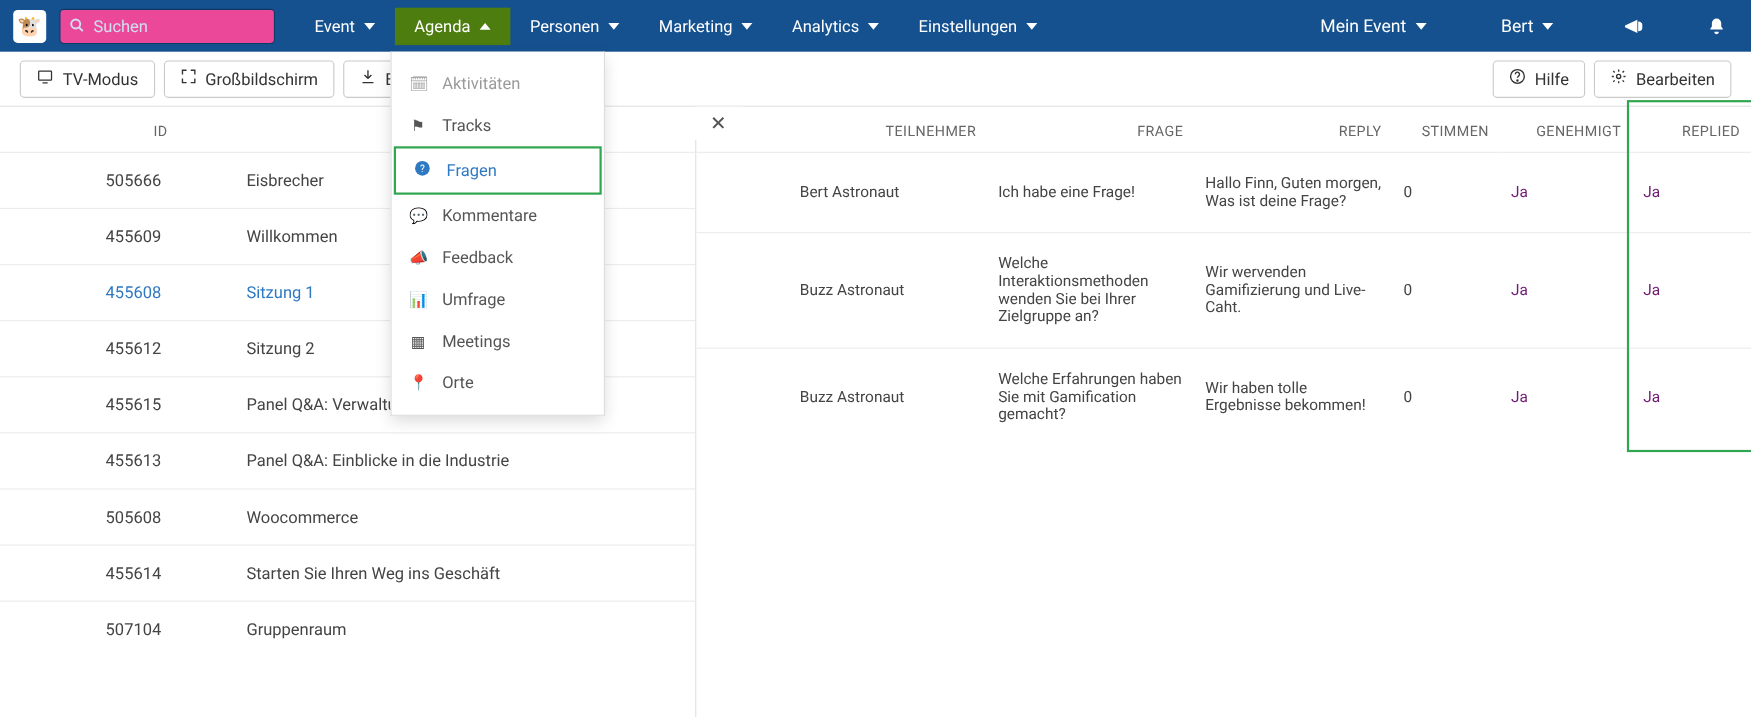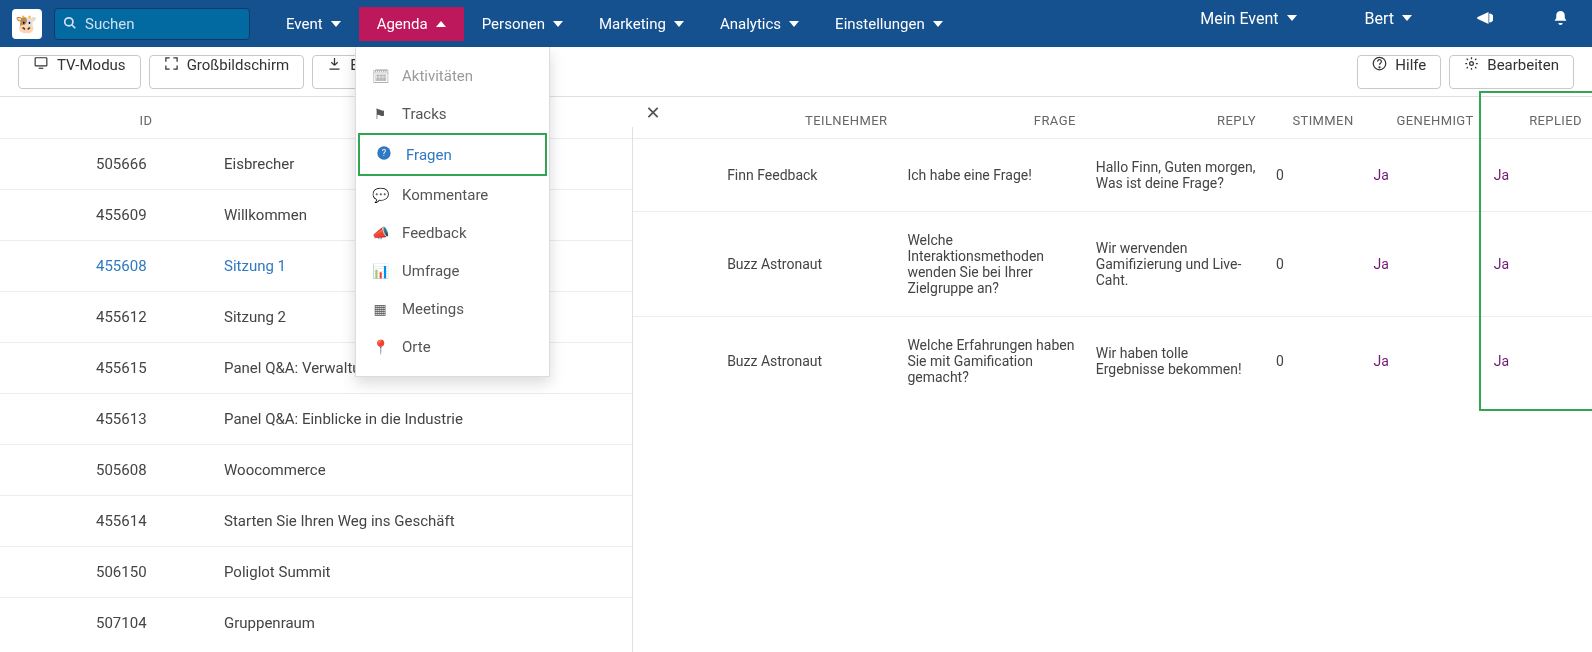--- a/index.html
+++ b/index.html
@@ -2,35 +2,35 @@
 <html><head>
 <meta charset="utf-8">
 <style>
   * { box-sizing: border-box; margin: 0; padding: 0; font-family: -apple-system, BlinkMacSystemFont, "Segoe UI", Roboto, Arial, sans-serif; }
   body { width: 1592px; height: 652px; overflow: hidden; color: #333; background: #fff; }
 
   
   .navbar { background: #16518f; height: 47px; display: flex; align-items: center; padding: 0 12px; color: #fff; }
   .navbar .logo { width: 30px; height: 30px; background: #fff; border-radius: 4px; display: flex; align-items: center; justify-content: center; margin-right: 12px; font-size: 18px; }
   .navbar .search { position: relative; margin-right: 18px; }
-  .navbar .search input { background: #0369a1; border: 1px solid #0d3a66; border-radius: 4px; height: 32px; width: 196px; padding: 4px 10px 4px 30px; color: #fff; font-size: 15px; }
+  .navbar .search input { background: #ec4899; border: 1px solid #0d3a66; border-radius: 4px; height: 32px; width: 196px; padding: 4px 10px 4px 30px; color: #fff; font-size: 15px; }
   .navbar .search input::placeholder { color: #cfe0f1; }
   .navbar .search .s-icon { position: absolute; left: 9px; top: 8px; color: #cfe0f1; font-size: 14px; }
   .navbar .menu { display: flex; align-items: stretch; height: 34px; }
   .navbar .menu .nav-item { display: flex; align-items: center; padding: 0 18px; color: #fff; font-size: 15px; cursor: pointer; white-space: nowrap; }
-  .navbar .menu .nav-item.active { background: #be185d; }
-  .navbar .right { margin-left: auto; display: flex; align-items: flex-end; height: 36px; gap: 36px; }
+  .navbar .menu .nav-item.active { background: #4d7c0f; }
+  .navbar .right { margin-left: auto; display: flex; align-items: center; height: 36px; gap: 36px; }
   .navbar .right .nav-item { display: flex; align-items: center; padding: 0 16px; color: #fff; cursor: pointer; height: 47px; }
   .navbar .right .nav-icon-btn { width: 40px; display: flex; align-items: center; justify-content: center; height: 47px; cursor: pointer; }
   .chev::after { content: ""; display: inline-block; margin-left: 8px; border-left: 5px solid transparent; border-right: 5px solid transparent; border-top: 6px solid currentColor; }
   .chev-up::after { content: ""; display: inline-block; margin-left: 8px; border-left: 5px solid transparent; border-right: 5px solid transparent; border-bottom: 6px solid currentColor; }
 
   
   .toolbar { height: 50px; display: flex; align-items: center; padding: 8px 18px; border-bottom: 1px solid #e0e0e0; gap: 8px; }
-  .toolbar .btn { display: inline-flex; align-items: flex-start; gap: 8px; height: 34px; padding: 0 14px; border: 1px solid #c9c9c9; border-radius: 4px; background: #fff; font-size: 15px; cursor: pointer; color: #333; }
+  .toolbar .btn { display: inline-flex; align-items: center; gap: 8px; height: 34px; padding: 0 14px; border: 1px solid #c9c9c9; border-radius: 4px; background: #fff; font-size: 15px; cursor: pointer; color: #333; }
   .toolbar .right { margin-left: auto; display: flex; gap: 8px; }
 
   
   .dropdown { position: absolute; left: 355px; top: 47px; width: 195px; background: #fff; border: 1px solid #dcdcdc; border-top: none; box-shadow: 0 6px 14px rgba(0,0,0,0.15); z-index: 20; padding: 10px 0; }
   .dropdown .dd-item { display: flex; align-items: center; gap: 14px; padding: 10px 16px; font-size: 15px; color: #9a9a9a; cursor: pointer; }
   .dropdown .dd-item.enabled { color: #555; }
   .dropdown .dd-item.selected { color: #2f79c2; border: 2px solid #2fa64f; margin: 0 2px; }
   .dropdown .dd-item .dd-icon { width: 16px; text-align: center; font-size: 14px; }
 
   
@@ -206,24 +206,20 @@
           </tr>
           <tr>
             <td>505608</td>
             <td>Woocommerce</td>
           </tr>
           <tr>
             <td>455614</td>
             <td>Starten Sie Ihren Weg ins Geschäft</td>
           </tr>
           <tr>
-            <td>506150</td>
-            <td>Poliglot Summit</td>
-          </tr>
-          <tr>
             <td>507104</td>
             <td>Gruppenraum</td>
           </tr>
         </tbody>
     </table>
   </div>
 
   <div class="right-pane">
     <div class="close-btn">
       <span>✕</span>
@@ -245,21 +241,21 @@
           <th>FRAGE</th>
           <th>REPLY</th>
           <th>STIMMEN</th>
           <th>GENEHMIGT</th>
           <th id="replied-th">REPLIED</th>
         </tr>
       </thead>
       <tbody id="rtable-body">
           <tr>
             <td></td>
-            <td>Finn Feedback</td>
+            <td>Bert Astronaut</td>
             <td>Ich habe eine Frage!</td>
             <td>Hallo Finn, Guten morgen, Was ist deine Frage?</td>
             <td>0</td>
             <td class="green">Ja</td>
             <td class="green replied-cell">Ja</td>
           </tr>
           <tr>
             <td></td>
             <td>Buzz Astronaut</td>
             <td>Welche Interaktionsmethoden wenden Sie bei Ihrer Zielgruppe an?</td>

